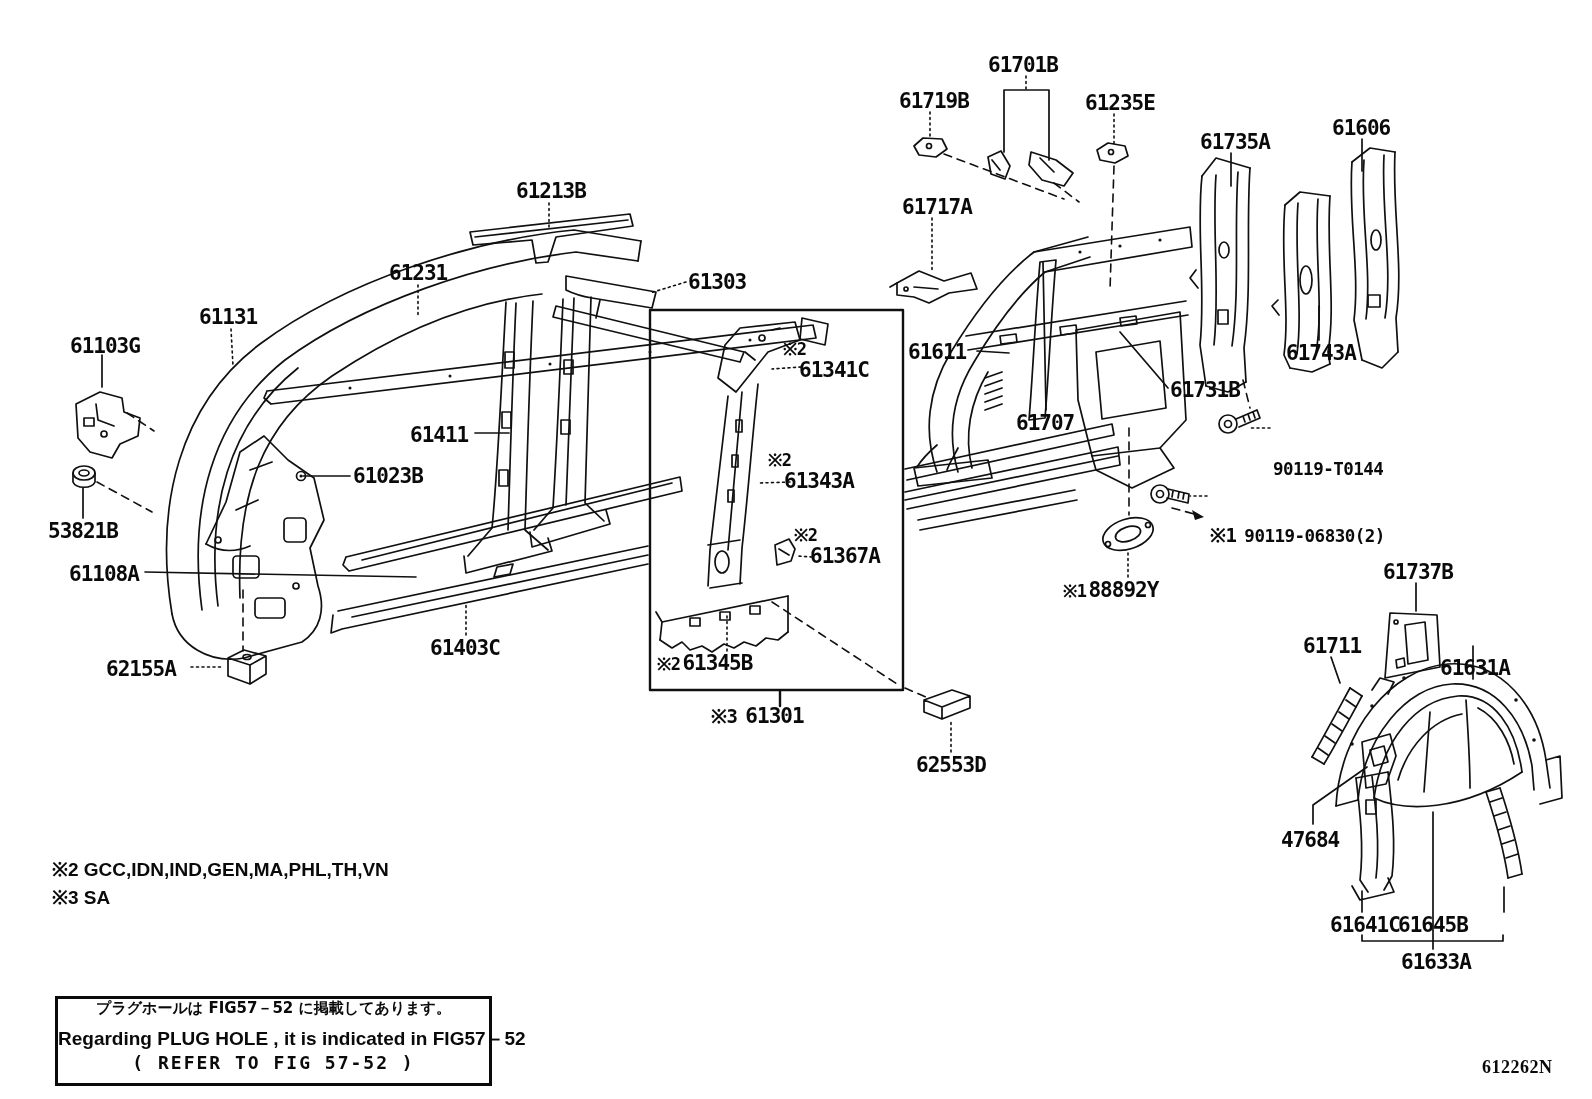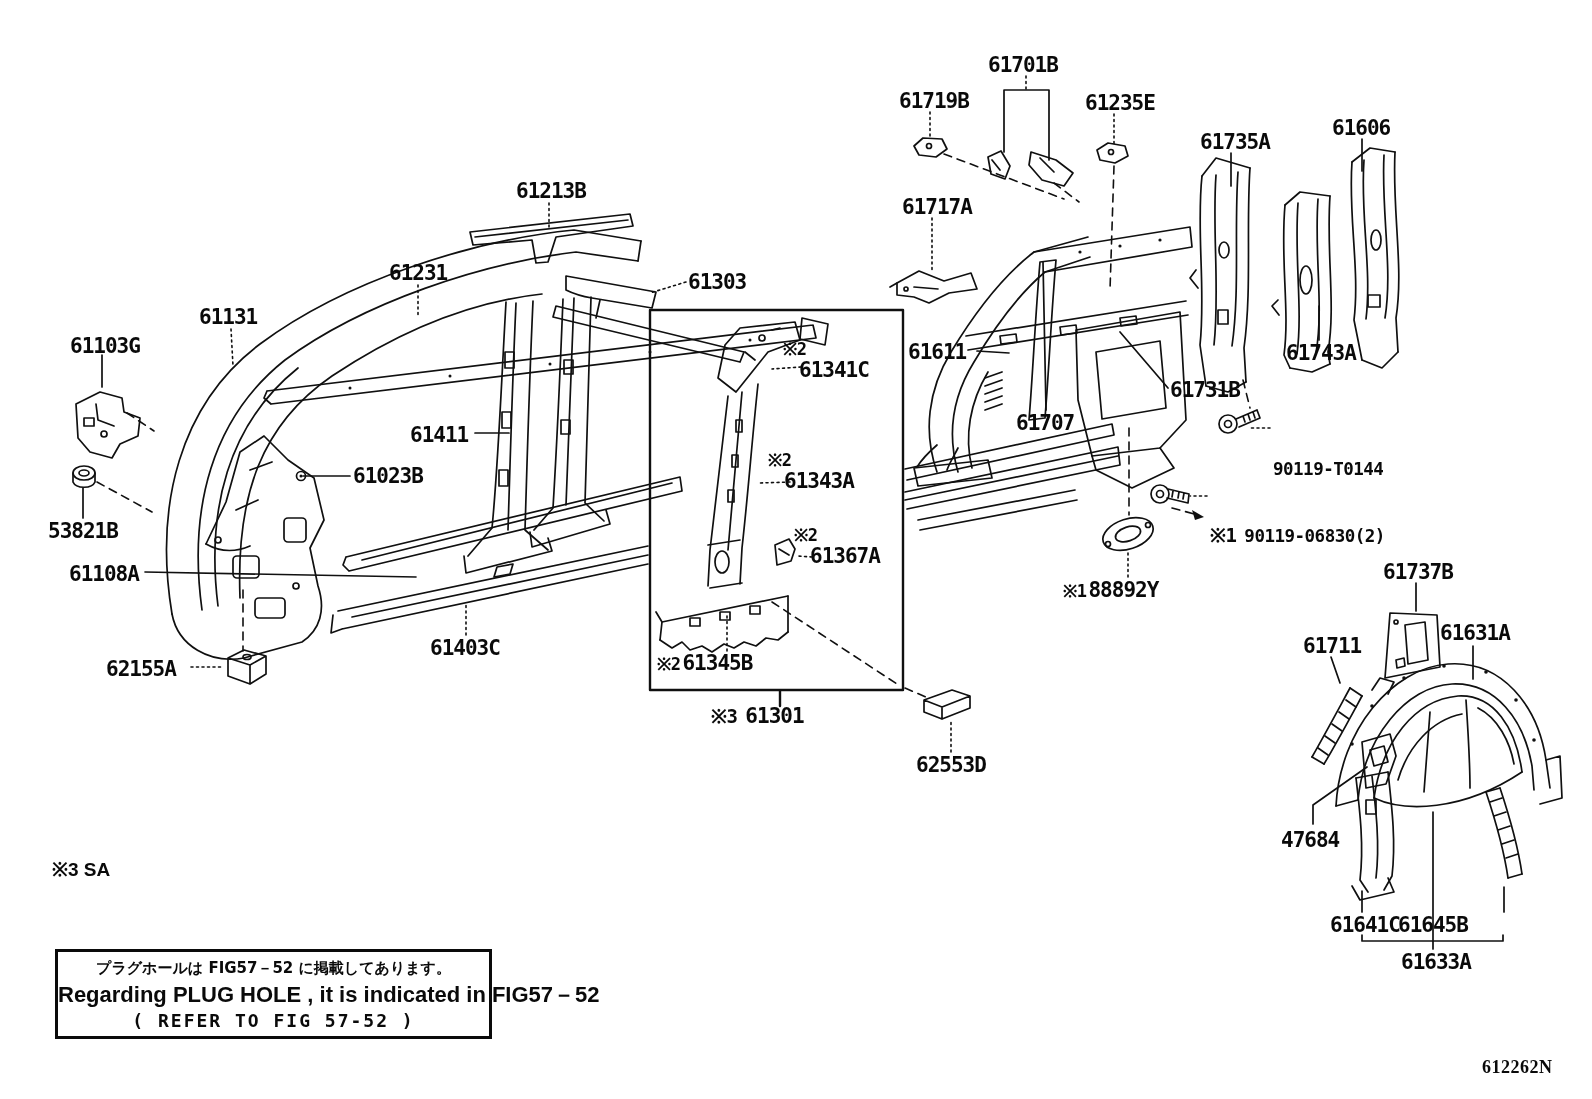--- a/index.html
+++ b/index.html
@@ -10,24 +10,24 @@
           font-size:21px;line-height:1.05;letter-spacing:-1px;white-space:nowrap;color:#0a0a0a;}
   .plabel.sm{font-size:17.5px;letter-spacing:-0.5px;margin-top:40px;}
   .plabel .ref{font-size:17px;letter-spacing:-0.5px;}
   .plabel .ref.big{font-size:19px;margin-right:8px;}
   .plabel .ref.tight{margin-right:2px;}
   .plabel.stack .ref{display:block;}
   .plabel.stack .num{display:block;margin-left:16px;}
   .notes{position:absolute;left:52px;top:856px;}
   .note-line{font-family:"Liberation Sans",sans-serif;font-weight:bold;font-size:19px;
              line-height:28px;white-space:nowrap;color:#0a0a0a;}
-  .infobox{position:absolute;left:55px;top:949px;width:437px;height:90px;border:3px solid #0a0a0a;
-           box-sizing:border-box;text-align:center;padding-top:7px;background:#fff;}
+  .infobox{position:absolute;left:55px;top:996px;width:437px;height:90px;border:3px solid #0a0a0a;
+           box-sizing:border-box;text-align:center;background:#fff;}
   .infobox .jp{font-family:"DejaVu Sans",sans-serif;font-weight:bold;font-size:15px;white-space:nowrap;}
-  .infobox .en{font-family:"Liberation Sans",sans-serif;font-weight:bold;font-size:22px;margin-top:2px;white-space:nowrap;text-align:center;}
+  .infobox .en{font-family:"Liberation Sans",sans-serif;font-weight:bold;font-size:19px;margin-top:8px;white-space:nowrap;text-align:center;}
   .infobox .rf{font-family:"DejaVu Sans Mono",monospace;font-weight:bold;font-size:18px;
                letter-spacing:2px;white-space:nowrap;}
   .doccode{position:absolute;left:1482px;top:1057px;font-family:Liberation Serif, serif;
            font-weight:bold;font-size:18px;letter-spacing:0.5px;}
 </style>
 </head>
 <body>
 
 <div class="stage">
 
@@ -347,21 +347,21 @@
   <div class="plabel" style="left:410px;top:424px">61411</div>
   <div class="plabel" style="left:1016px;top:412px">61707</div>
   <div class="plabel sm" style="left:1273px;top:420px">90119-T0144</div>
   <div class="plabel" style="left:353px;top:465px">61023B</div>
   <div class="plabel sm" style="left:1210px;top:486px"><span class="ref big">※1</span><span>90119-06830(2)</span></div>
   <div class="plabel" style="left:48px;top:520px">53821B</div>
   <div class="plabel" style="left:69px;top:563px">61108A</div>
   <div class="plabel" style="left:1063px;top:579px"><span class="ref tight">※1</span><span>88892Y</span></div>
   <div class="plabel" style="left:1383px;top:561px">61737B</div>
   <div class="plabel" style="left:1303px;top:635px">61711</div>
-  <div class="plabel" style="left:1440px;top:622px">61631A</div>
+  <div class="plabel" style="left:1440px;top:657px">61631A</div>
   <div class="plabel" style="left:106px;top:658px">62155A</div>
   <div class="plabel" style="left:430px;top:637px">61403C</div>
   <div class="plabel" style="left:657px;top:652px"><span class="ref tight">※2</span><span>61345B</span></div>
   <div class="plabel" style="left:711px;top:705px"><span class="ref big">※3</span><span>61301</span></div>
   <div class="plabel" style="left:916px;top:754px">62553D</div>
   <div class="plabel" style="left:1281px;top:829px">47684</div>
   <div class="plabel" style="left:1330px;top:914px">61641C</div>
   <div class="plabel" style="left:1398px;top:914px">61645B</div>
   <div class="plabel" style="left:1401px;top:951px">61633A</div>
 
@@ -372,20 +372,21 @@
   <div class="plabel stack" style="left:768px;top:452px">
     <span class="ref">※2</span>
     <span class="num">61343A</span>
   </div>
   <div class="plabel stack" style="left:794px;top:527px">
     <span class="ref">※2</span>
     <span class="num">61367A</span>
   </div>
 
   <div class="notes">
+    <div class="note-line">※2 GCC,IDN,IND,GEN,MA,PHL,TH,VN</div>
     <div class="note-line">※3 SA</div>
   </div>
 
   <div class="infobox">
     <div class="jp">プラグホールは FIG57－52 に掲載してあります。</div>
     <div class="en">Regarding  PLUG  HOLE , it  is  indicated  in  FIG57－52</div>
     <div class="rf">( REFER TO FIG 57-52  )</div>
   </div>
 
   <div class="doccode">612262N</div>

